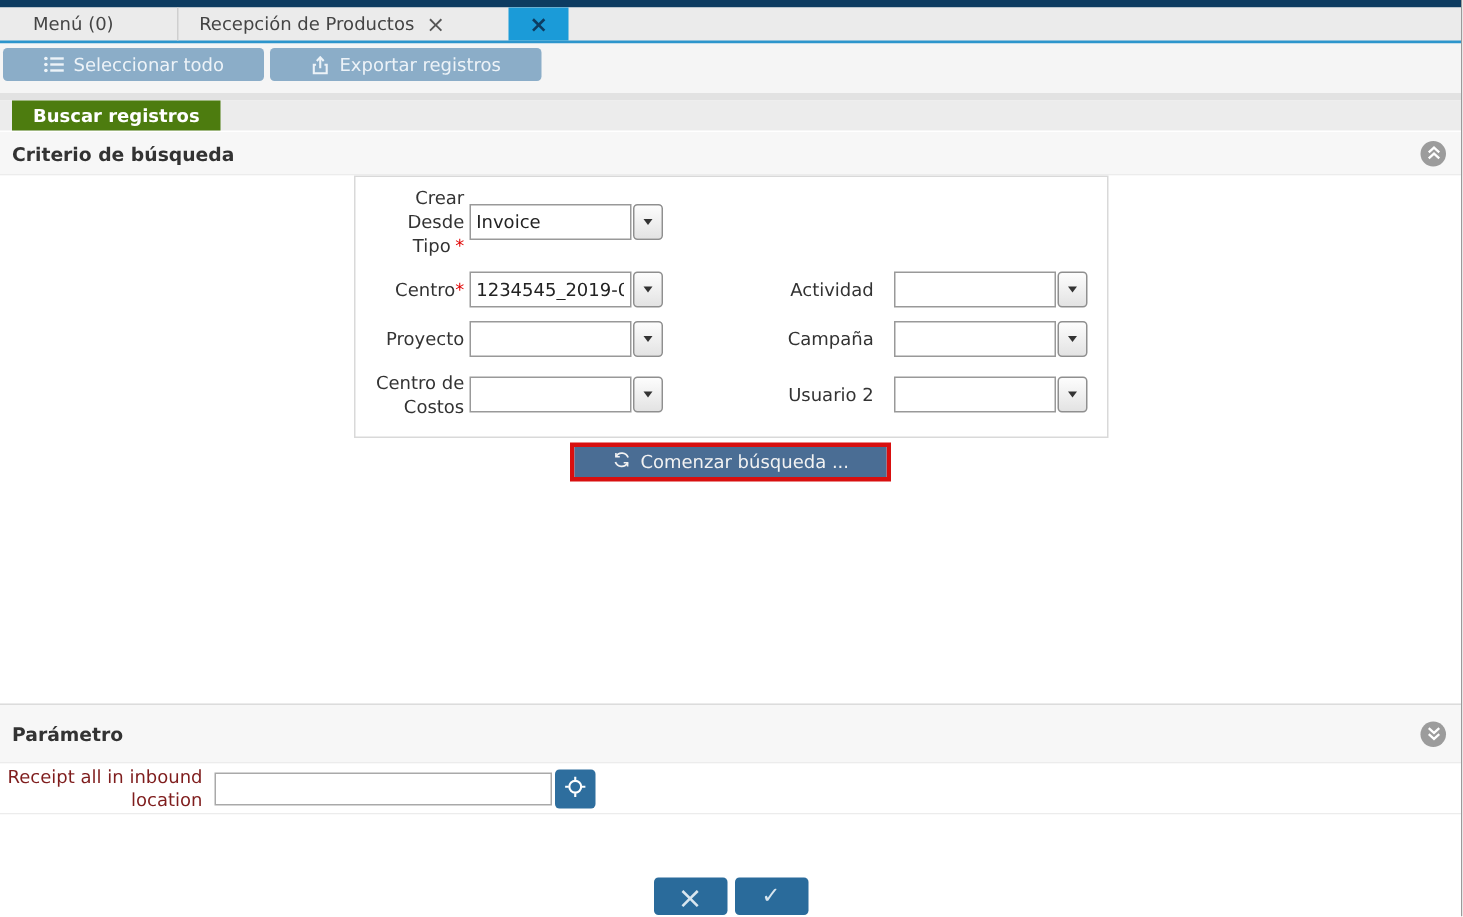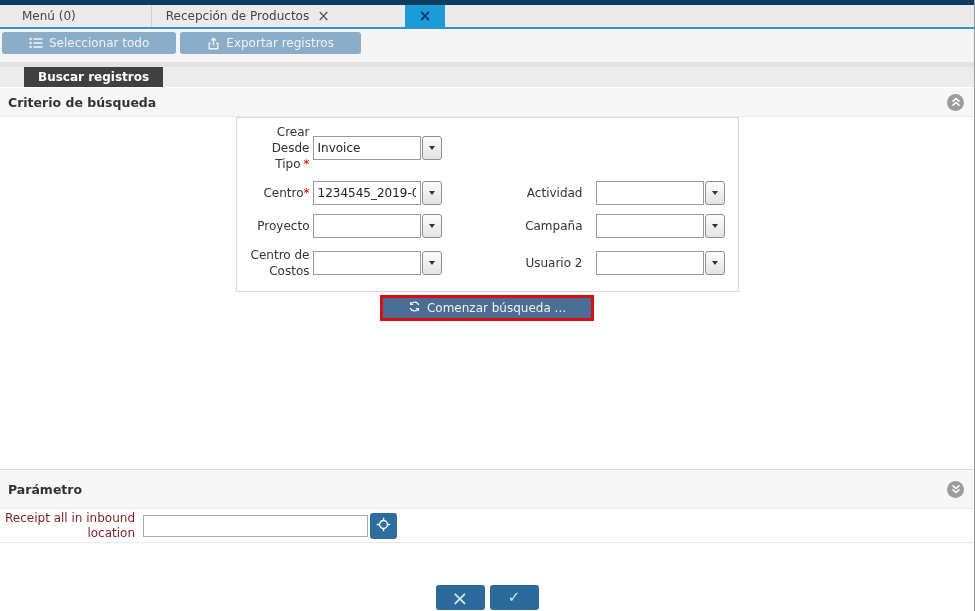--- a/index.html
+++ b/index.html
@@ -10,35 +10,35 @@
     font-size:12px; color:#333; position:relative;
   }
   #app { width:975px; height:611px; border-right:1px solid #9a9a9a; display:flex; flex-direction:column; }
 
   
   .topbar { height:5px; background:#0d3c61; flex:none; }
 
   
   .tabstrip { height:24px; background:#ebebeb; border-bottom:2px solid #2d95cc; display:flex; align-items:stretch; padding-left:8px; flex:none;gap:28px; }
   .wtab { display:flex; align-items:center; gap:8px; padding:0 14px; color:#444; cursor:default; }
-  .wtab + .wtab { border-left:1px solid #cfcfcf;margin-left:33px; }
+  .wtab + .wtab { border-left:1px solid #cfcfcf; }
   .wtab .close { font-size:15px; line-height:1; color:#555; }
   .wtab.active { background:#1b9bd8; color:#fff; border-left:none; }
   .wtab.active .close { color:#0d3c61; font-weight:bold; }
 
   
   .toolbar { height:33px; background:#f5f5f5; padding:3px 0 0 2px; display:flex; align-items:flex-start; gap:4px; flex:none; }
   .tbtn { height:22px; display:flex; align-items:center; gap:6px; padding:0 27px; background:#8badc8; border-radius:3px; color:#edf3f8; font-size:12px; cursor:pointer; }
   .tbtn svg { display:block; }
 
   .gap-strip { height:5px; background:#e2e2e2; flex:none; }
 
   
   .subtabs { height:21px; background:#ececec; border-bottom:1px solid #ffffff; display:flex; padding-left:8px; flex:none; }
-  .subtab { background:#404040; color:#fff; font-weight:bold; padding:0 14px; display:flex; align-items:center; font-size:12px;margin-left:16px; }
+  .subtab { background:#4d7c0f; color:#fff; font-weight:bold; padding:0 14px; display:flex; align-items:center; font-size:12px; }
 
   
   .panel-header { height:29px; background:#f7f7f7; display:flex; align-items:center; padding:0 10px 0 8px; flex:none; border-bottom:1px solid #ececec; }
   .panel-header .ph-title { font-weight:bold; font-size:12.5px; color:#333; }
   .ph-toggle { margin-left:auto; width:17px; height:17px; border-radius:50%; background:#9c9c9c; display:flex; align-items:center; justify-content:center; cursor:pointer; }
   .ph-toggle svg { display:block; }
 
   
   .criteria-area { background:#fff; flex:none; }
   .form-box { width:503px; margin:0 auto; border:1px solid #d9d9d9; background:#fff; padding:6px 10px 12px 12px; }

